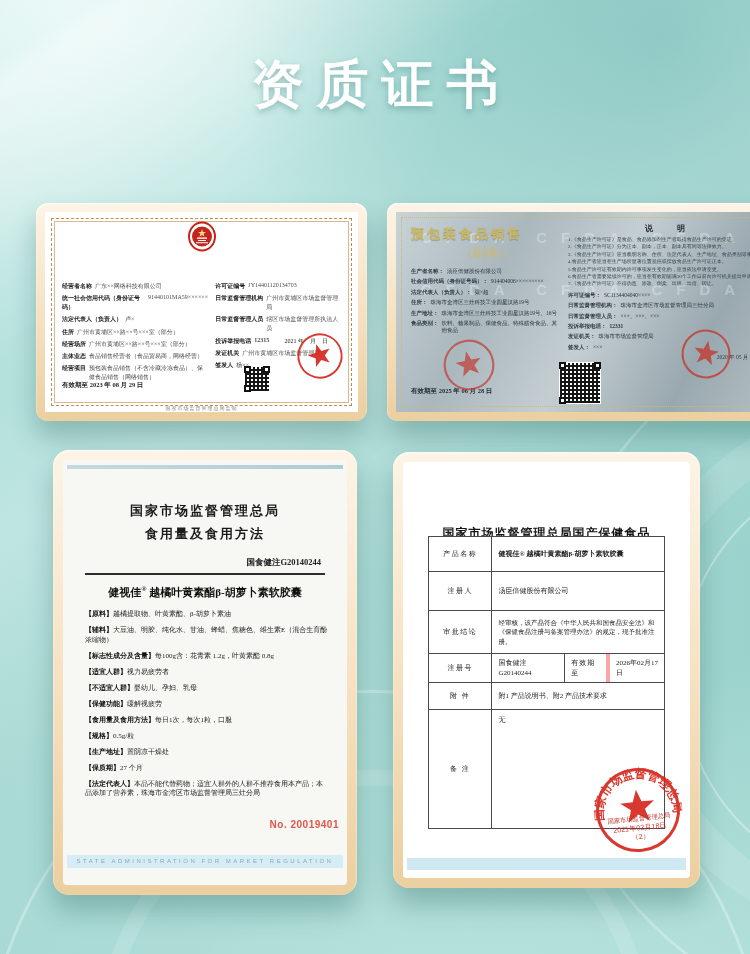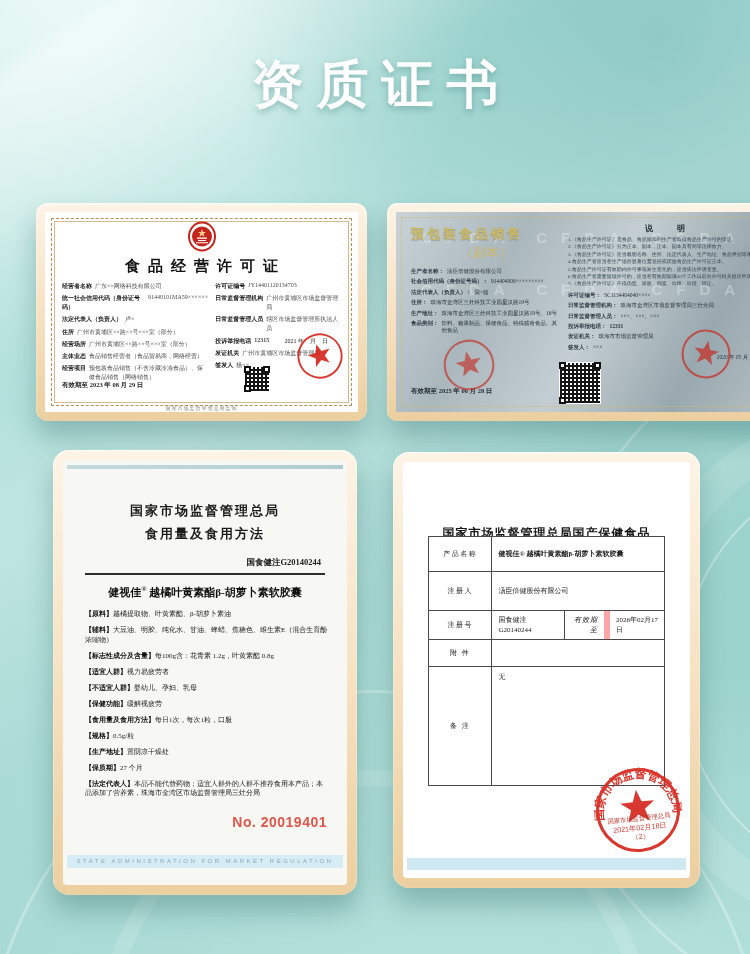--- a/index.html
+++ b/index.html
@@ -103,43 +103,43 @@
   .appr3 { position:absolute; top:97px; right:26px; font-size:8.5px; font-weight:bold; color:#222;
     font-family:"Liberation Serif", serif; }
   .hr3 { position:absolute; top:113px; left:22px; right:22px; height:2px; background:#2d2d2d; }
   .pn3 { position:absolute; top:125px; left:0; width:100%; text-align:center;
     font-family:"Liberation Serif", serif; font-weight:bold; font-size:11px; color:#111; }
   .pn3 sup { font-size:7px; }
   .fl3 { position:absolute; top:150px; left:22px; right:18px;
     font-family:"Liberation Serif", serif; font-size:7px; line-height:1.4; color:#222; }
   .fl3 .item { margin-bottom:6.2px; }
   .fl3 .lb { font-weight:bold; color:#111; }
-  .no3 { position:absolute; bottom:55px; right:20px; color:#e0564a; font-weight:bold;
-    font-size:14px; letter-spacing:.5px; }
+  .no3 { position:absolute; bottom:55px; right:8px; color:#e0564a; font-weight:bold;
+    font-size:10px; letter-spacing:.5px; }
   .band3 { position:absolute; bottom:17px; left:4px; right:4px; height:13px; background:#d6edf5;
     overflow:hidden; text-align:center; font-size:6px; line-height:13px; letter-spacing:2.5px;
     color:rgba(70,110,135,.55); white-space:nowrap; }
 
   
   .h4 { position:absolute; top:30px; left:0; width:100%; text-align:center;
     font-family:"Liberation Serif", serif; font-weight:bold; font-size:12px;
     line-height:1.65; letter-spacing:1px; color:#151515;margin-top:32px; }
   .tbl4 { position:absolute; top:74px; left:25px; right:25px; border:1.5px solid #4a4a4a; background:#fff; }
   .tr { display:flex; border-top:1px solid #4a4a4a; }
   .tr:first-child { border-top:none; }
   .tl { flex:0 0 27%; border-right:1px solid #4a4a4a; display:flex; align-items:center;
     justify-content:center; text-align:right; font-size:7px; letter-spacing:1.5px; color:#222;
     padding:3px 2px; font-family:"Liberation Serif", serif; }
   .td { flex:1; font-size:7px; color:#222; padding:4px 6px; display:flex; align-items:center;
     font-family:"Liberation Serif", serif; line-height:1.45; }
   .mh34{min-height:34px} .mh38{min-height:38px} .mh35{min-height:35px} .mh42{min-height:42px}
   .mh24{min-height:24px} .mh26{min-height:26px} .mh118{min-height:118px}
   .td.top { align-items:flex-start; padding-top:5px; }
   .c4c2 { flex:0 0 31%; border-right:1px solid #4a4a4a; }
-  .c4c3 { flex:0 0 19%; border-right:6px solid #fca5a5; justify-content:center; text-align:right; letter-spacing:1px;font-style:italic; }
+  .c4c3 { flex:0 0 19%; border-right:4px solid #fca5a5; justify-content:center; text-align:left; letter-spacing:1px; }
   .s4 { right:8px; bottom:24px; width:88px; height:88px; transform:rotate(-6deg); opacity:.92; }
   .band4 { position:absolute; bottom:8px; left:4px; right:4px; height:12px; background:#cfe9f2; }
 </style>
 </head>
 <body>
 
 <div class="stage">
   <div class="streak"></div>
   <div class="ring r1"></div>
   <div class="ring r2"></div>
@@ -153,21 +153,20 @@
     <div class="page p1">
       <div class="cb1"></div>
       <svg class="emblem" viewBox="0 0 60 64">
         <ellipse cx="30" cy="31" rx="26" ry="28" fill="none" stroke="#c3251c" stroke-width="4"></ellipse>
         <circle cx="30" cy="31" r="20" fill="#c3251c"></circle>
         <polygon points="30,16 32,22 38,22 33.2,25.6 35,31.5 30,28 25,31.5 26.8,25.6 22,22 28,22" fill="#f6d28a"></polygon>
         <rect x="20" y="33" width="20" height="2.6" fill="#ffffff"></rect>
         <rect x="22" y="38" width="16" height="2" fill="#ffffff"></rect>
         <rect x="18" y="42.5" width="24" height="2" fill="#ffffff"></rect>
       </svg>
-      <div class="t1">食品经营许可证</div>
       <div class="cols1">
         <div class="colL">
           <div class="frow">
               <span class="lb">经营者名称</span>
               <span class="vl">广东××网络科技有限公司</span>
             </div>
           <div class="frow">
               <span class="lb">统一社会信用代码（身份证号码）</span>
               <span class="vl">91440101MA59××××××</span>
             </div>
@@ -363,27 +362,32 @@
       <div class="tbl4">
         <div class="tr">
           <div class="tl mh34">产品名称</div>
           <div class="td mh34" style="font-weight:bold">健视佳® 越橘叶黄素酯β-胡萝卜素软胶囊</div>
         </div>
         <div class="tr">
           <div class="tl mh38">注册人</div>
           <div class="td mh38">汤臣倍健股份有限公司</div>
         </div>
         <div class="tr">
+          <div class="tl mh42">审批结论</div>
+          <div class="td mh42" style="font-size:6.5px">经审核，该产品符合《中华人民共和国食品安全法》和《保健食品注册与备案管理办法》的规定，现予批准注册。</div>
+        </div>
+        <div class="tr">
           <div class="tl mh24">注册号</div>
           <div class="td mh24 c4c2">国食健注G20140244</div>
           <div class="td mh24 c4c3">有效期至</div>
           <div class="td mh24">2026年02月17日</div>
         </div>
         <div class="tr">
           <div class="tl mh26">附 件</div>
+          <div class="td mh26">附1 产品说明书、附2 产品技术要求</div>
         </div>
         <div class="tr">
           <div class="tl mh118">备 注</div>
           <div class="td mh118 top">无</div>
         </div>
       </div>
       <svg class="seal-wrap s4" viewBox="0 0 100 100">
         <circle cx="50" cy="50" r="46" fill="none" stroke="#d5281e" stroke-width="3.5"></circle>
         <defs>
             <path id="seal-arc-4" d="M 11 62 A 40 40 0 1 1 89 62" fill="none"></path>

